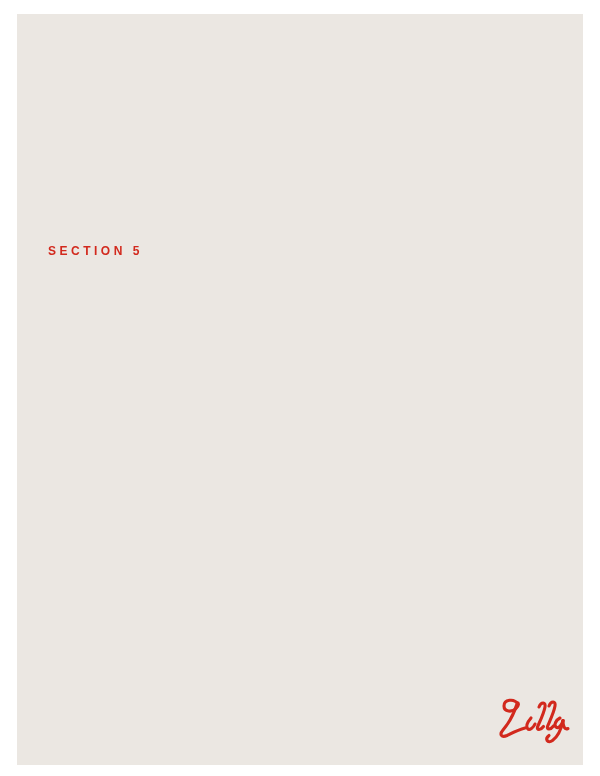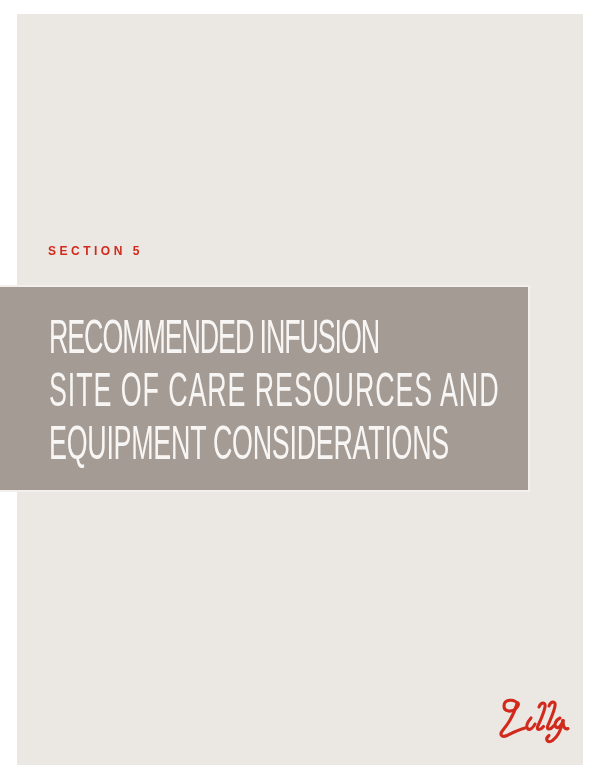--- a/index.html
+++ b/index.html
@@ -79,27 +79,20 @@
 </style>
 </head>
 <body>
 
 <div class="sheet">
 
   <div class="panel"></div>
 
   <div class="section-label">SECTION 5</div>
 
-  <div class="banner">
-    <div class="title">
-      <div class="l1">RECOMMENDED INFUSION</div>
-      <div class="l2">SITE OF CARE RESOURCES AND</div>
-      <div class="l3">EQUIPMENT CONSIDERATIONS</div>
-    </div>
-  </div>
 
   <div class="logo">
     <svg viewBox="0 0 80 52" xmlns="http://www.w3.org/2000/svg">
       <g fill="none" stroke="#d2291d" stroke-width="3.1" stroke-linecap="round" stroke-linejoin="round">
 
         <path d="M 26,8 C 22,2 12,3.5 12,10 C 12,16 20,16.5 24,12.5 C 27,9.5 27,7 25,6.5"></path>
         <path d="M 25,8 C 22.5,16 17,27 11,34 C 7,38.5 9.5,42 15,39.5 C 21,36.5 27,33.5 33,32"></path>
 
         <path d="M 39,22 C 36,25.5 33.5,30 35.5,32.5 C 37.5,35 41.5,31.5 43,28"></path>
 

